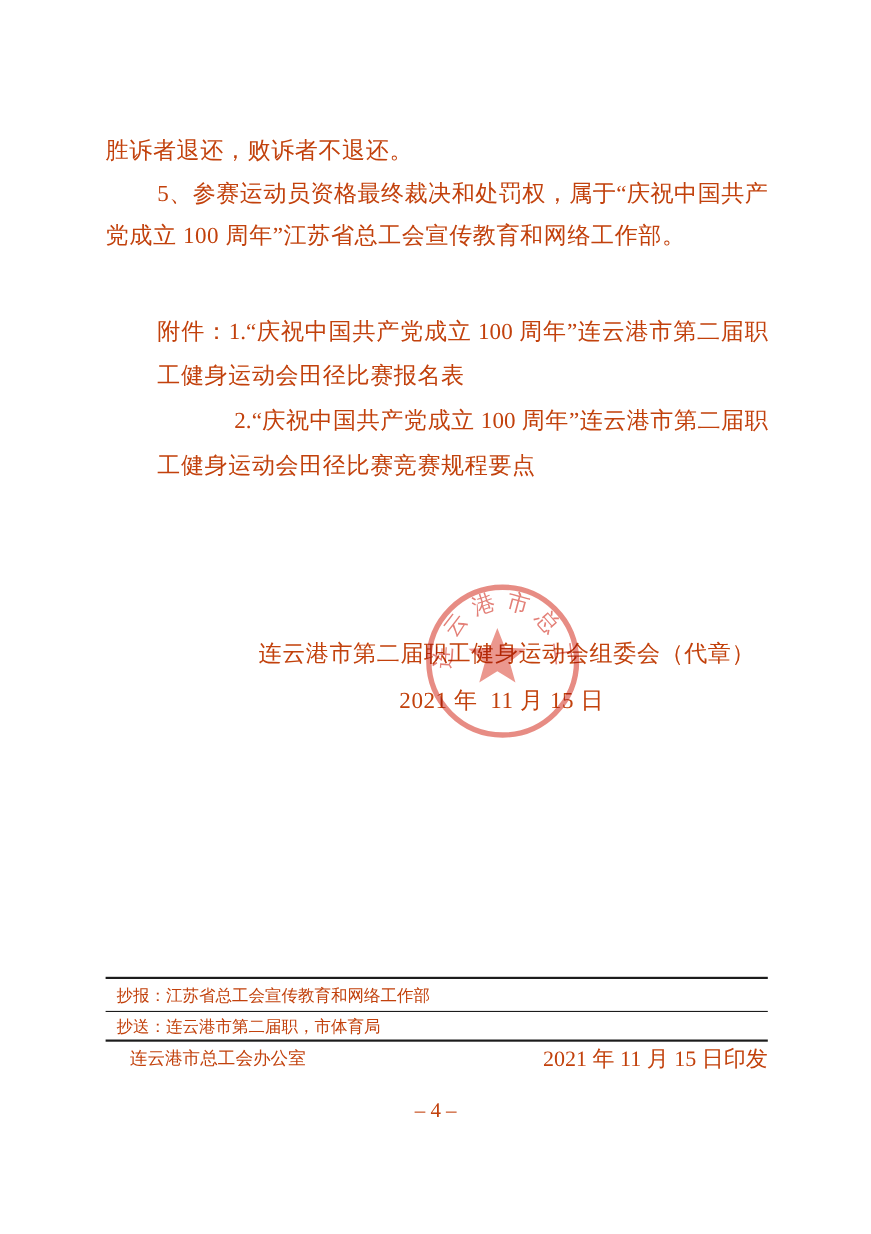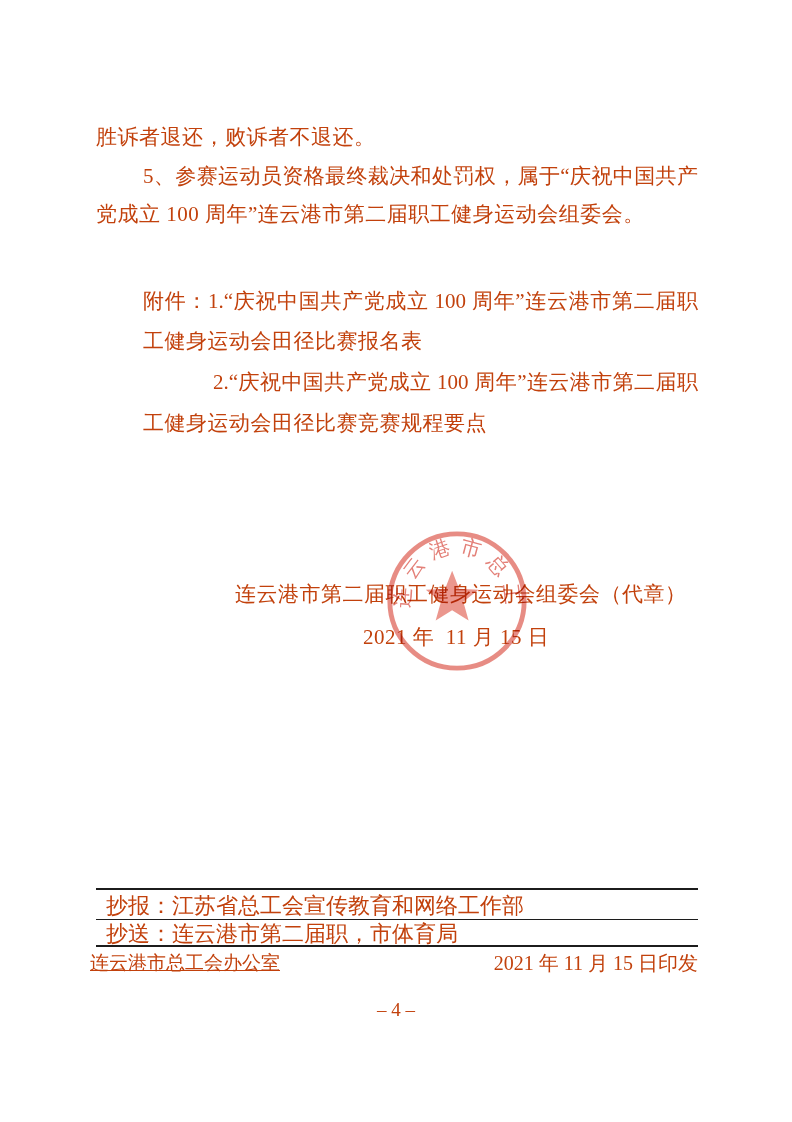--- a/index.html
+++ b/index.html
@@ -20,21 +20,21 @@
     letter-spacing: 0.5px;
   }
   .just {
     white-space: normal;
     text-align: justify;
     text-align-last: justify;
     letter-spacing: 0px;
   }
   .footer-line {
     position: absolute;
-    font-size: 22px;
+    font-size: 15px;
     line-height: 24px;
     white-space: pre;
   }
   .rule {
     position: absolute;
     left: 96px;
     width: 602px;
     background: #1c1c1c;
   }
   .stamp {
@@ -56,21 +56,21 @@
 </style>
 </head>
 <body>
 
 <div class="page">
 
   <div class="line" style="left:96px; top:124px;">胜诉者退还，败诉者不退还。</div>
 
   <div class="line just" style="left:143px; top:163px; width:555px;">5、参赛运动员资格最终裁决和处罚权，属于“庆祝中国共产</div>
 
-  <div class="line" style="left:96px; top:201px;">党成立 100 周年”连云港市第二届职工健身运动会组委会。</div>
+  <div class="line" style="left:96px; top:201px;">党成立 100 周年”江苏省总工会宣传教育和网络工作部。</div>
 
   <div class="line just" style="left:143px; top:288px; width:555px;">附件：1.“庆祝中国共产党成立 100 周年”连云港市第二届职</div>
 
   <div class="line" style="left:143px; top:328px;">工健身运动会田径比赛报名表</div>
 
   <div class="line just" style="left:213px; top:369px; width:485px;">2.“庆祝中国共产党成立 100 周年”连云港市第二届职</div>
 
   <div class="line" style="left:143px; top:410px;">工健身运动会田径比赛竞赛规程要点</div>
 
   <div class="line" style="left:235px; top:581px;">连云港市第二届职工健身运动会组委会（代章）</div>
@@ -89,19 +89,19 @@
   <div class="rule" style="top:888px; height:2px;"></div>
 
   <div class="footer-line" style="left:106px; top:894px;">抄报：江苏省总工会宣传教育和网络工作部</div>
 
   <div class="rule" style="top:919px; height:1px;"></div>
 
   <div class="footer-line" style="left:106px; top:922px;">抄送：连云港市第二届职，市体育局</div>
 
   <div class="rule" style="top:945px; height:2px;"></div>
 
-  <div class="footer-line" style="left:90px; top:951px; font-size:19px;text-decoration:underline;">连云港市总工会办公室</div>
+  <div class="footer-line" style="left:118px; top:951px; font-size:16px;">连云港市总工会办公室</div>
 
   <div class="footer-line" style="right:94px; top:951px; font-size:20px;font-family:Liberation Serif, serif;">2021 年 11 月 15 日印发</div>
 
   <div class="pagenum" style="top:998px;">– 4 –</div>
 
 </div>
 
 </body></html>

